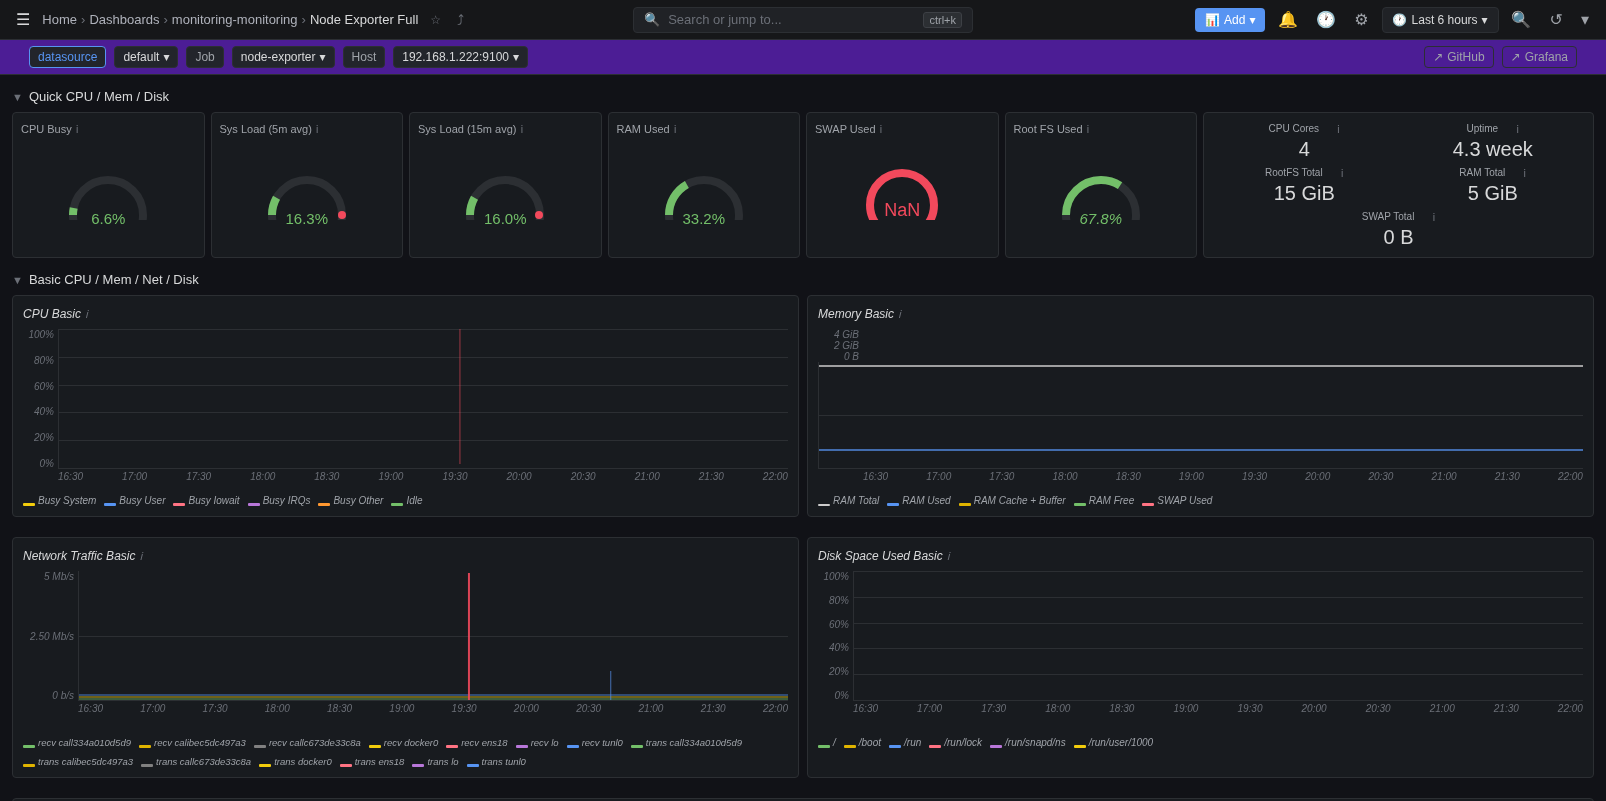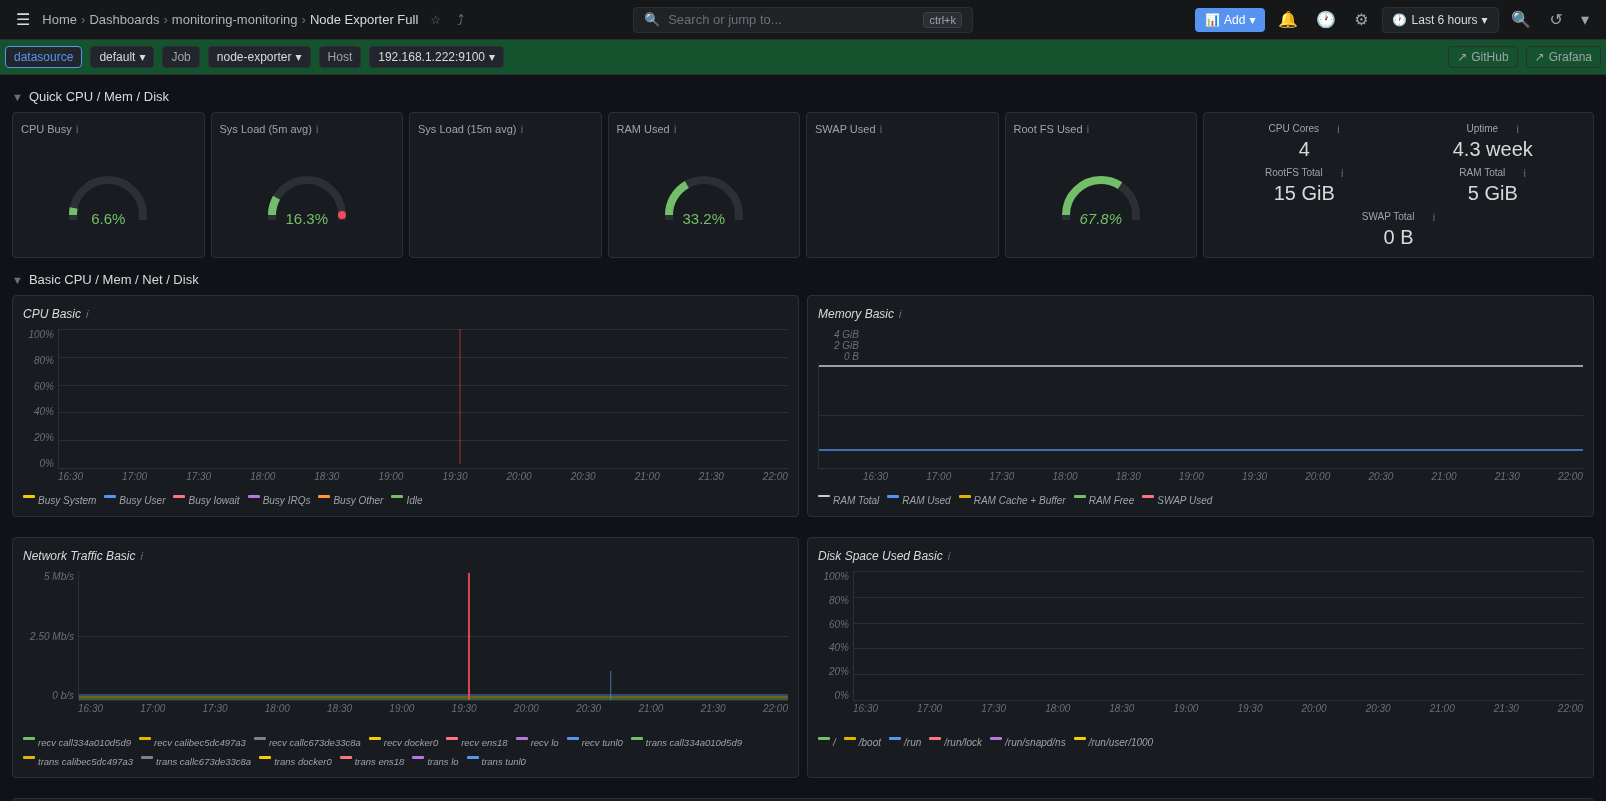--- a/index.html
+++ b/index.html
@@ -75,25 +75,25 @@
       background: transparent;
       border: none;
       color: #9fa3a9;
       cursor: pointer;
       padding: 5px;
       font-size: 16px;
     }
 
     
     .toolbar {
-      background: #14532d;
+      background: #4c1d95;
       border-bottom: 1px solid #2c2f33;
       display: flex;
       align-items: center;
-      padding: 6px 5px;
+      padding: 6px 29px;
       gap: 8px;
     }
     .tag-pill {
       background: #22252b;
       border: 1px solid #2c2f33;
       border-radius: 4px;
       padding: 3px 8px;
       font-size: 12px;
       color: #9fa3a9;
       cursor: pointer;
@@ -209,21 +209,21 @@
     
     .chart-area { width: 100%; position: relative; }
     .chart-legend {
       display: flex;
       flex-wrap: wrap;
       gap: 8px;
       margin-top: 6px;
       font-size: 10px;
       color: #9fa3a9;
     }
-    .legend-item { display: flex; align-items: flex-start; gap: 3px; }
+    .legend-item { display: flex; align-items: flex-end; gap: 3px; }
     .legend-dot { width: 12px; height: 3px; border-radius: 1px; }
 
     
     .collapsible-section {
       background: #181b1f;
       border: 1px solid #2c2f33;
       border-radius: 4px;
       padding: 8px 12px;
       margin-bottom: 6px;
       display: flex;
@@ -352,20 +352,31 @@
           <div style="position:absolute;bottom:-2px;left:50%;transform:translateX(-50%);font-size:15px;font-weight:500;color:#73bf69;white-space:nowrap;">16.3%</div>
         </div>
       </div>
     </div>
 
     <div class="stat-card">
       <div class="stat-title">
         <span>Sys Load (15m avg)</span>
         <span style="color:#6b6f77; font-size:11px;">ℹ</span>
       </div>
+      <div class="stat-center">
+        <div style="position:relative; width:90px; height:60px;">
+          <svg width="90" height="55">
+            <path d="M 10 50 A 35 35 0 0 1 80 50" stroke="#2c2f33" stroke-width="8" fill="none"></path>
+            <path d="M 10 50 A 35 35 0 0 1 80 50" stroke="#73bf69" stroke-width="8" fill="none" stroke-dasharray="110" stroke-dashoffset="92"></path>
+            <path d="M 80 50 A 35 35 0 0 1 10 50" stroke="#2c2f33" stroke-width="8" fill="none"></path>
+            <circle cx="79" cy="50" r="4" fill="#f2495c"></circle>
+          </svg>
+          <div style="position:absolute;bottom:-2px;left:50%;transform:translateX(-50%);font-size:15px;font-weight:500;color:#73bf69;white-space:nowrap;">16.0%</div>
+        </div>
+      </div>
     </div>
 
     <div class="stat-card">
       <div class="stat-title">
         <span>RAM Used</span>
         <span style="color:#6b6f77; font-size:11px;">ℹ</span>
       </div>
       <div class="stat-center">
         <div style="position:relative; width:90px; height:60px;">
           <svg width="90" height="55">
@@ -375,20 +386,28 @@
           </svg>
           <div style="position:absolute;bottom:-2px;left:50%;transform:translateX(-50%);font-size:15px;font-weight:500;color:#73bf69;white-space:nowrap;">33.2%</div>
         </div>
       </div>
     </div>
 
     <div class="stat-card">
       <div class="stat-title">
         <span>SWAP Used</span>
         <span style="color:#6b6f77; font-size:11px;">ℹ</span>
+      </div>
+      <div class="stat-center">
+        <div style="position:relative; width:90px; height:60px;">
+          <svg width="90" height="55">
+            <circle cx="45" cy="40" r="32" stroke="#f2495c" stroke-width="8" fill="none"></circle>
+          </svg>
+          <div style="position:absolute;bottom:4px;left:50%;transform:translateX(-50%);font-size:18px;font-weight:500;color:#f2495c;white-space:nowrap;">NaN</div>
+        </div>
       </div>
     </div>
 
     <div class="stat-card">
       <div class="stat-title">
         <span>Root FS Used</span>
         <span style="color:#6b6f77; font-size:11px;">ℹ</span>
       </div>
       <div class="stat-center">
         <div style="position:relative; width:90px; height:60px;font-style:italic;">

